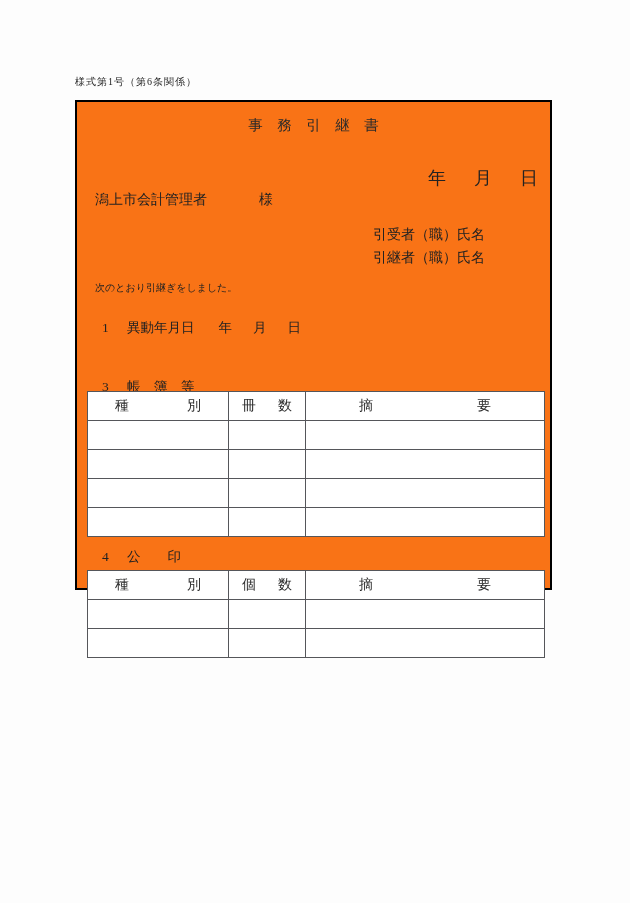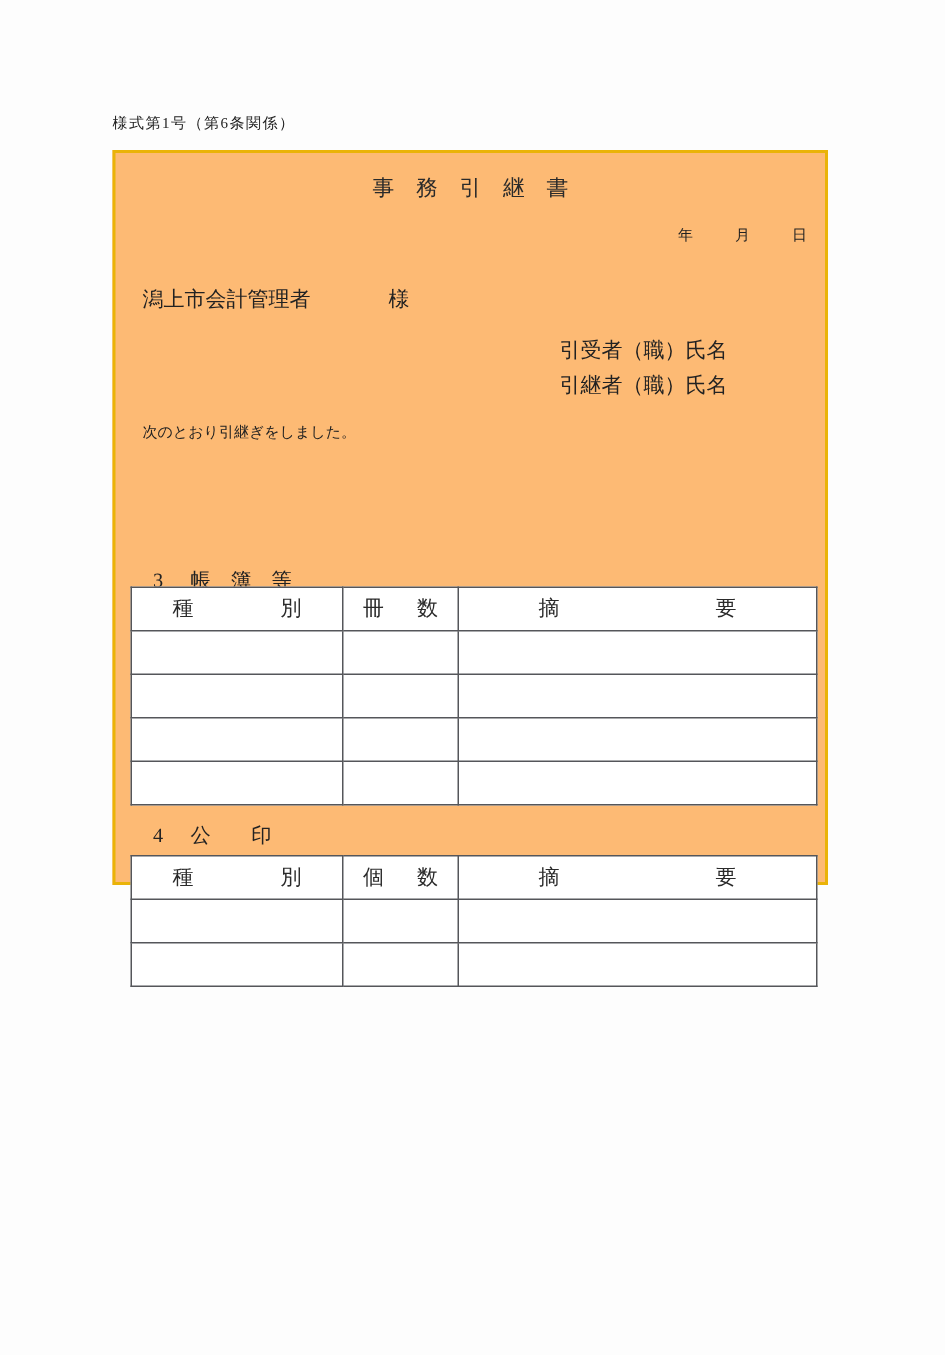--- a/index.html
+++ b/index.html
@@ -12,31 +12,31 @@
     overflow:hidden;
   }
   .page{position:absolute;inset:0;}
   .form-label{
     position:absolute;left:75px;top:75px;
     font-size:10px;letter-spacing:1px;
   }
   .doc-frame{
     position:absolute;left:75px;top:100px;
     width:477px;height:490px;
-    border:2px solid #eab308;
-    background:#fdba74;
+    border:2px solid #000000;
+    background:#f97316;
     box-sizing:border-box;
   }
   .doc-title{
     position:absolute;top:14px;left:0;right:0;
     text-align:center;font-size:14.5px;color:#2a2a2a;
   }
   .date-line{
-    position:absolute;top:48px;right:12px;
-    font-size:10px;
+    position:absolute;top:64px;right:12px;
+    font-size:18px;
   }
   .date-line .dp{display:inline-block;}
   .date-line .dp+.dp{margin-left:28px;}
   .addressee-line{
     position:absolute;top:89px;left:18px;
     font-size:14px;
   }
   .honorific{margin-left:52px;}
   .signer-block{
     position:absolute;left:296px;top:121px;
@@ -103,20 +103,23 @@
       <span>潟上市会計管理者</span><span class="honorific">様</span>
     </div>
 
     <div class="signer-block">
       <div>引受者（職）氏名</div>
       <div>引継者（職）氏名</div>
     </div>
 
     <div class="intro-line">次のとおり引継ぎをしました。</div>
 
+    <div class="item item1">
+      <span class="no">1</span><span class="lbl">異動年月日</span><span class="dp">年</span><span class="dp">月</span><span class="dp">日</span>
+    </div>
 
 
     <div class="item item3">
       <span class="no">3</span><span class="lbl">帳　簿　等</span>
     </div>
 
     <table class="form-table table-ledger">
       <colgroup>
           <col style="width:141px">
           <col style="width:77px">

